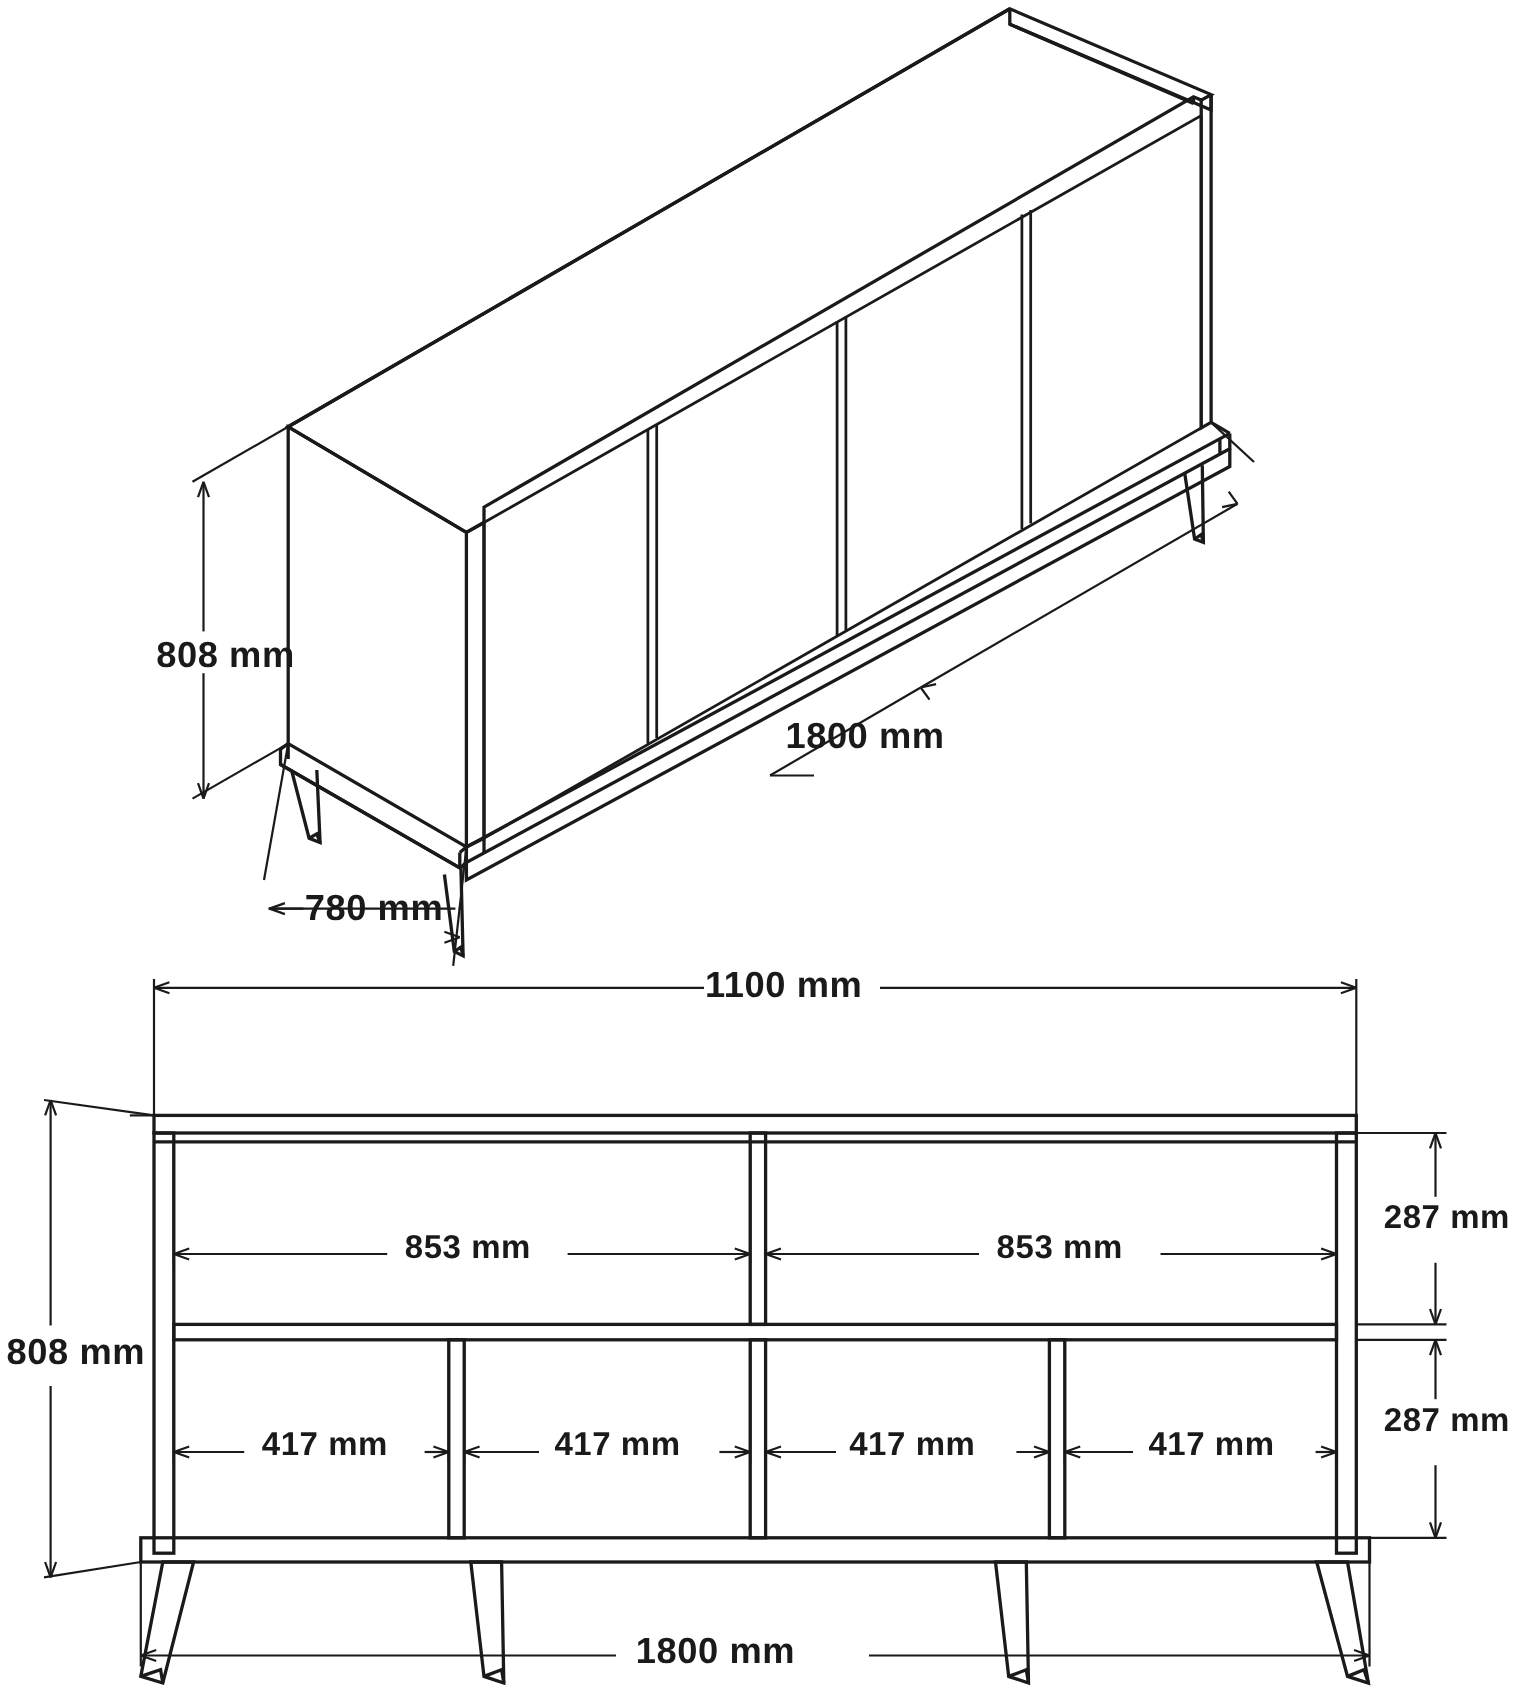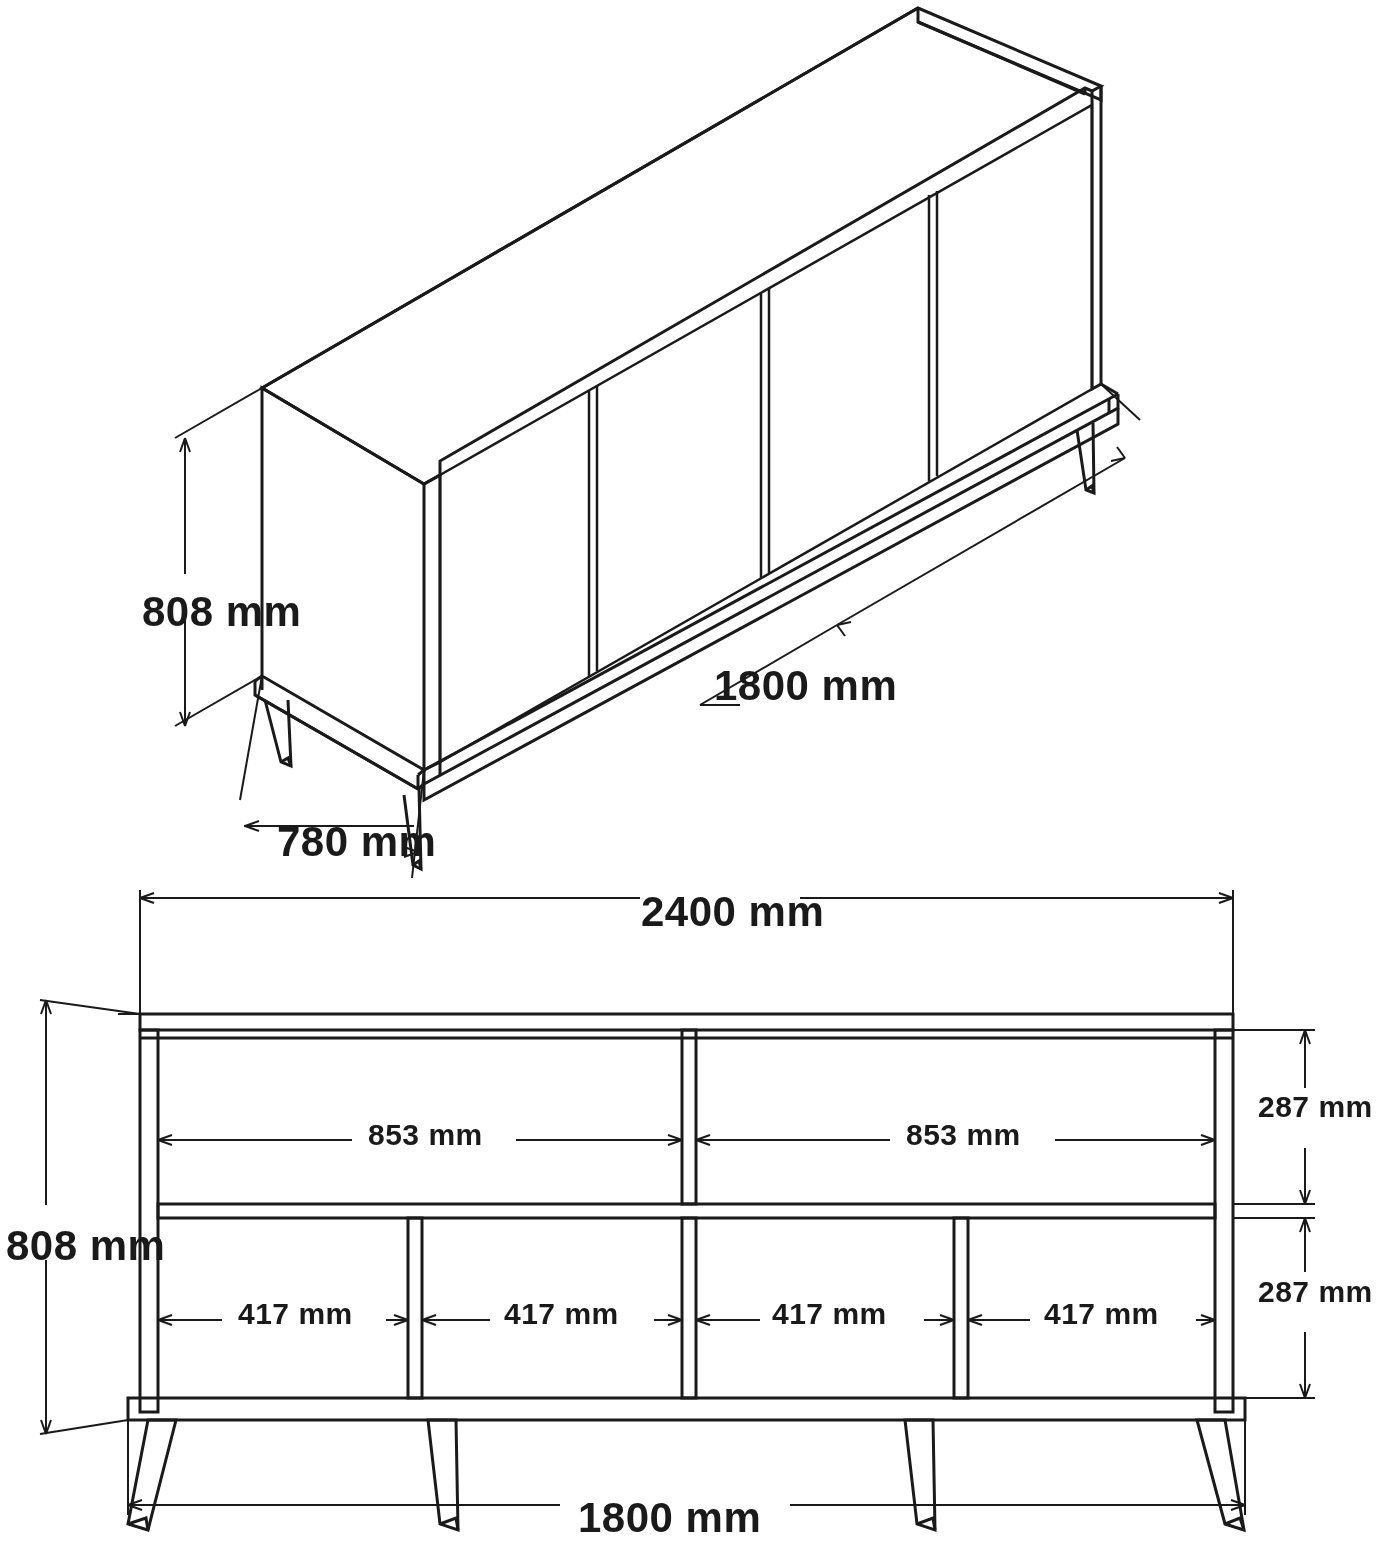--- a/index.html
+++ b/index.html
@@ -24,22 +24,21 @@
   .dim-label {
     position: absolute;
     font-family: "Liberation Sans", sans-serif;
     font-weight: bold;
     color: #1a1a1a;
     white-space: nowrap;
     font-size: 30px;
     letter-spacing: 0.5px;
   }
   .dim-label.big {
-    font-size: 42px;
-    margin-top: 12px;
+    font-size: 33px;
   }
 </style>
 </head>
 <body>
 
 <svg id="drawing" viewBox="0 0 1400 1543" xmlns="http://www.w3.org/2000/svg">
   <g fill="none" stroke="#1a1a1a" stroke-width="3" stroke-linejoin="miter" stroke-linecap="butt">
 
     <g>
 
@@ -224,21 +223,21 @@
     </g>
   </g>
 </svg>
 
 <div class="dim-label big" style="left:142px; top:576px;">808 mm</div>
 
 <div class="dim-label big" style="left:714px; top:650px;">1800 mm</div>
 
 <div class="dim-label big" style="left:277px; top:806px;">780 mm</div>
 
-<div class="dim-label big" style="left:641px; top:876px;">2400 mm</div>
+<div class="dim-label big" style="left:641px; top:876px;">1100 mm</div>
 
 <div class="dim-label big" style="left:6px; top:1210px;">808 mm</div>
 
 <div class="dim-label" style="left:368px; top:1118px;">853 mm</div>
 
 <div class="dim-label" style="left:906px; top:1118px;">853 mm</div>
 
 <div class="dim-label" style="left:1258px; top:1090px;">287 mm</div>
 
 <div class="dim-label" style="left:1258px; top:1275px;">287 mm</div>

